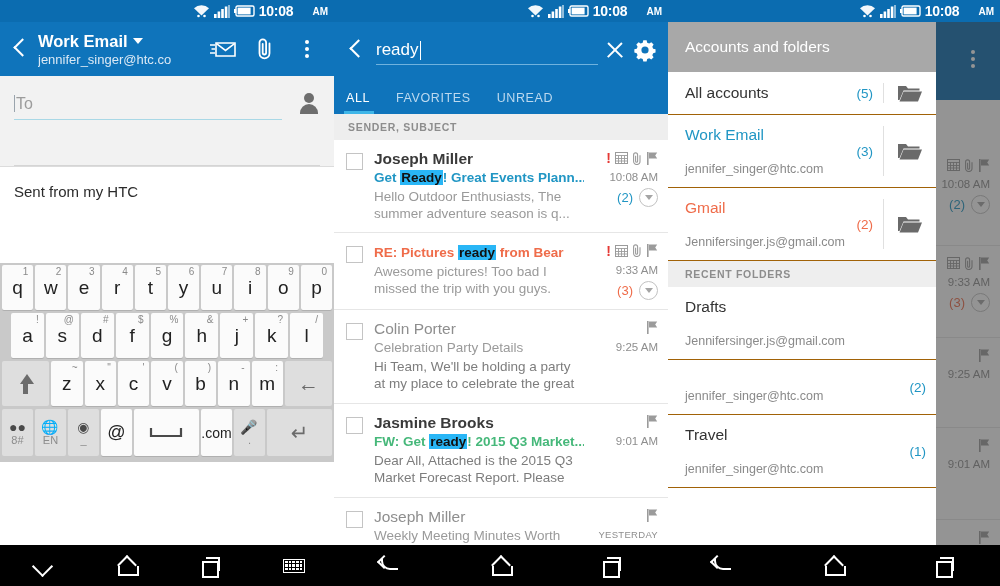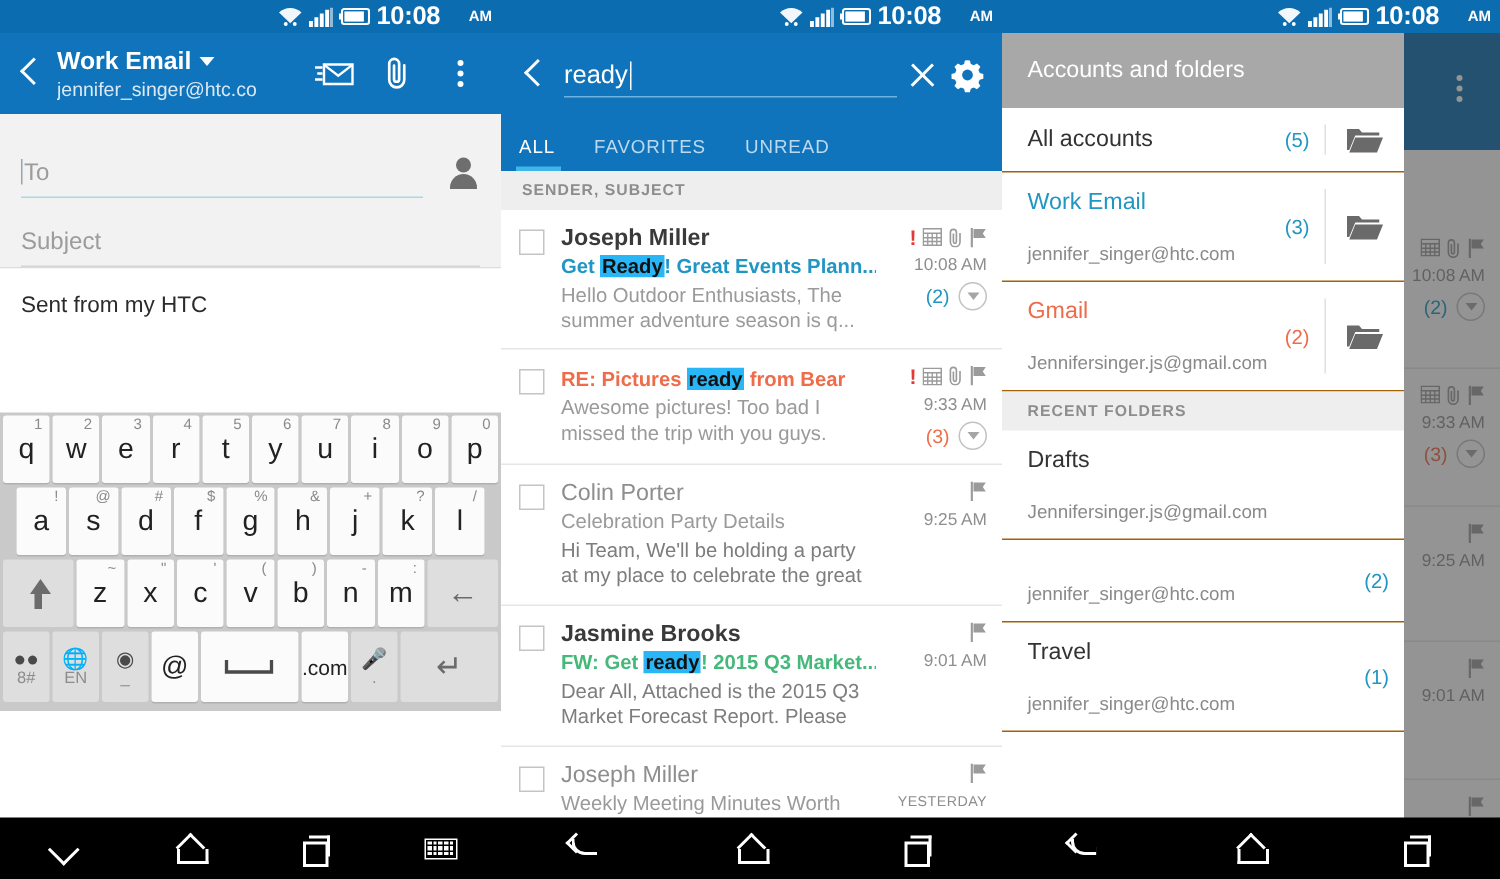--- a/index.html
+++ b/index.html
@@ -11,21 +11,21 @@
   .p1 { width:334px; }
   .p2 { width:334px; }
   .p3 { width:332px; }
 
   
   .statusbar {
     height:22px; background:#0b6cb0; display:flex; align-items:center;
     justify-content:flex-end; padding-right:6px; gap:4px; color:#fff;
   }
   .sb-icons { display:flex; align-items:center; gap:4px; }
-  .sb-time { font-size:17px; font-weight:bold; letter-spacing:-0.2px; }
+  .sb-time { font-size:14px; font-weight:bold; letter-spacing:-0.2px; }
   .sb-am { font-size:10px; font-weight:bold; margin-left:15px; }
 
   
   .appbar {
     background:#0f74bb; height:54px; display:flex; align-items:center;
     padding:0 8px; color:#fff; position:relative;
   }
   .back-chevron { width:26px; height:30px; position:relative; flex:none; margin-right:4px;}
   .back-chevron::before{
     content:""; position:absolute; left:8px; top:7px; width:11px; height:11px;
@@ -36,21 +36,21 @@
   .caret-dn { width:0;height:0;border-left:5px solid transparent;border-right:5px solid transparent;border-top:6px solid #fff; display:inline-block; }
   .acct-mail { font-size:13px; color:#dbe9f5; white-space:nowrap; margin-top:1px; }
   .bar-icons { display:flex; align-items:center; gap:4px; flex:none; }
   .bar-btn { width:38px; height:42px; display:flex; align-items:center; justify-content:center; }
 
   .kebab { display:flex; flex-direction:column; gap:3px; }
   .kebab i { width:4px; height:4px; background:#fff; border-radius:50%; display:block; }
 
   .compose-fields { background:#f2f2f2; padding:0 14px; }
   .field-row { height:44px; display:flex; align-items:flex-end; position:relative; }
-  .field-row.to { height:56px; }
+  .field-row.to { height:44px; }
   .field-txt { font-size:16px; color:#9c9c9c; padding-bottom:7px; flex:1; position:relative; }
   .caret-i { display:inline-block; width:1px; height:17px; background:#9aa4ad; vertical-align:-3px; margin-right:1px;}
   .underline-teal { position:absolute; left:0; right:38px; bottom:0; height:1.5px; background:#a9d8e6; }
   .underline-grey { position:absolute; left:0; right:0; bottom:0; height:1px; background:#d5d5d5; }
   .person-ic { width:22px;height:22px; position:relative; margin-bottom:6px; flex:none;}
   .person-ic::before{content:"";position:absolute;left:6px;top:1px;width:10px;height:10px;border-radius:50%;background:#6e6e6e;}
   .person-ic::after{content:"";position:absolute;left:2px;top:12px;width:18px;height:10px;border-radius:9px 9px 0 0;background:#6e6e6e;}
   .subject-row { height:46px; }
   .divider-strong { height:1px; background:#dcdcdc; }
   .body-area { background:#fff; padding:16px 14px; height:96px; }
@@ -214,21 +214,20 @@
       </div>
     </div>
 
     <div class="compose-fields">
       <div class="field-row to">
         <div class="field-txt"><span class="caret-i"></span><span>To</span></div>
         <div class="person-ic"></div>
         <div class="underline-teal"></div>
       </div>
       <div class="field-row subject-row">
-        <div class="field-txt">Subject</div>
         <div class="underline-grey"></div>
       </div>
     </div>
     <div class="divider-strong"></div>
 
     <div class="body-area">
       <div class="body-sig">Sent from my HTC</div>
     </div>
 
     <div class="kb">

